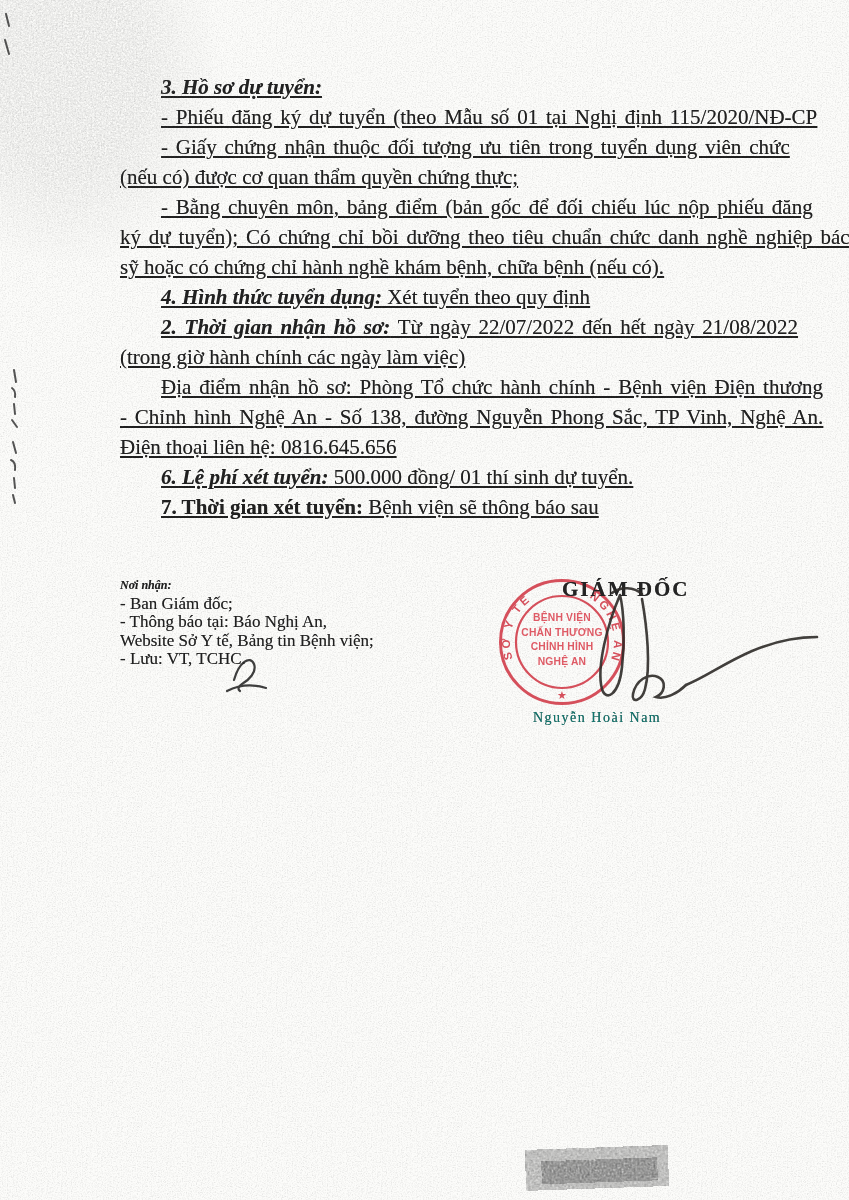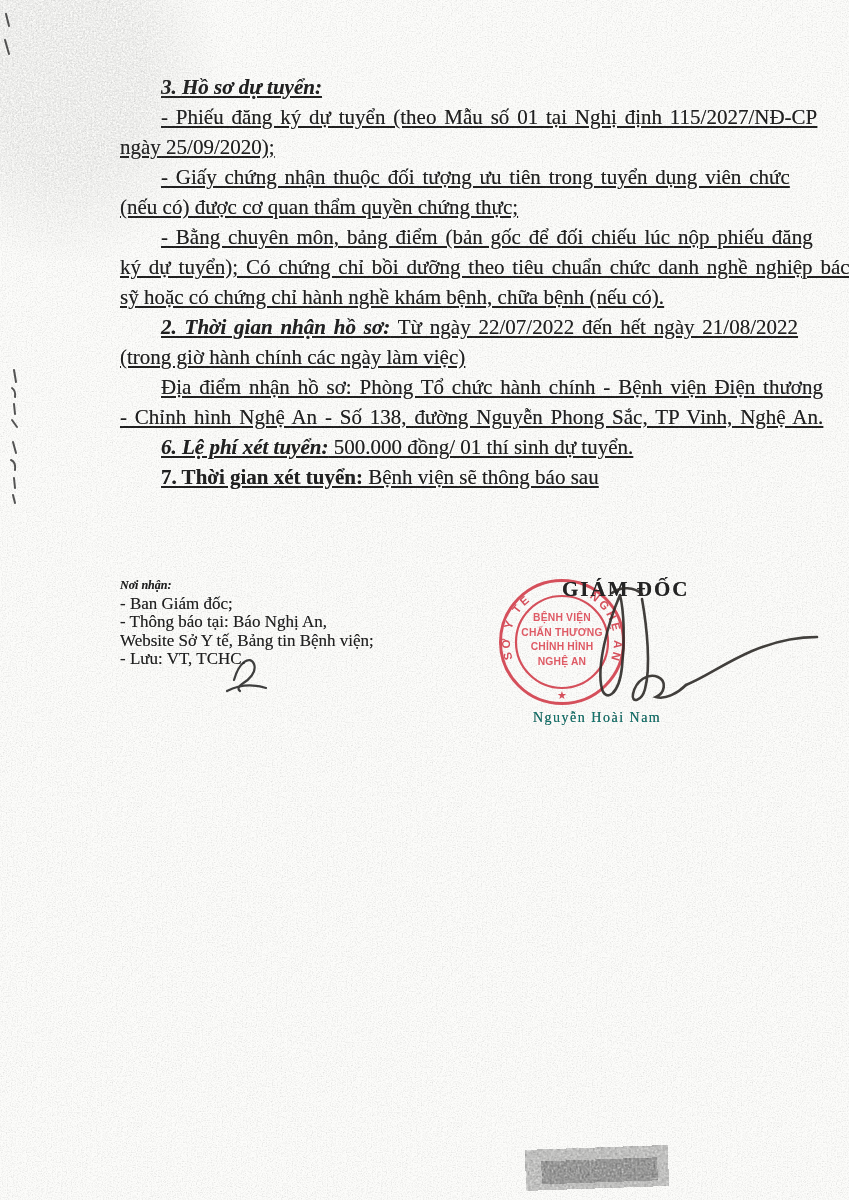--- a/index.html
+++ b/index.html
@@ -84,31 +84,32 @@
   <svg class="artifact-svg" width="849" height="1200" aria-hidden="true" style="z-index:1">
     <rect x="0" y="0" width="849" height="1200" filter="url(#nz-light)" opacity="0.45"></rect>
   </svg>
 
   <svg class="corner-noise" width="240" height="260" aria-hidden="true">
     <rect x="0" y="0" width="240" height="260" filter="url(#nz-med)" opacity="0.5"></rect>
   </svg>
 
   <div class="body-text">
       <div class="line ind"><span class="bi">3. Hồ sơ dự tuyển:</span></div>
-      <div class="line ind just"><span>- Phiếu đăng ký dự tuyển (theo Mẫu số 01 tại Nghị định 115/2027/NĐ-CP</span></div>
-      <div class="line"><span>ngày 25/09/2020);</span></div>
+      <div class="line ind just"><span>- Phiếu đăng ký dự tuyển (theo Mẫu số 01 tại Nghị định 115/2020/NĐ-CP</span></div>
       <div class="line ind just"><span>- Giấy chứng nhận thuộc đối tượng ưu tiên trong tuyển dụng viên chức</span></div>
       <div class="line"><span>(nếu có) được cơ quan thẩm quyền chứng thực;</span></div>
       <div class="line ind just"><span>- Bằng chuyên môn, bảng điểm (bản gốc để đối chiếu lúc nộp phiếu đăng</span></div>
       <div class="line just"><span>ký dự tuyển); Có chứng chỉ bồi dưỡng theo tiêu chuẩn chức danh nghề nghiệp bác</span></div>
       <div class="line"><span>sỹ hoặc có chứng chỉ hành nghề khám bệnh, chữa bệnh (nếu có).</span></div>
+      <div class="line ind"><span class="bi">4. Hình thức tuyển dụng:</span><span> Xét tuyển theo quy định</span></div>
       <div class="line ind just"><span class="bi">2. Thời gian nhận hồ sơ:</span><span> Từ ngày 22/07/2022 đến hết ngày 21/08/2022</span></div>
       <div class="line"><span>(trong giờ hành chính các ngày làm việc)</span></div>
       <div class="line ind just"><span>Địa điểm nhận hồ sơ: Phòng Tổ chức hành chính - Bệnh viện Điện thương</span></div>
       <div class="line just"><span>- Chỉnh hình Nghệ An - Số 138, đường Nguyễn Phong Sắc, TP Vinh, Nghệ An.</span></div>
+      <div class="line"><span>Điện thoại liên hệ: 0816.645.656</span></div>
       <div class="line ind"><span class="bi">6. Lệ phí xét tuyển:</span><span> 500.000 đồng/ 01 thí sinh dự tuyển.</span></div>
       <div class="line ind"><span class="b">7. Thời gian xét tuyển:</span><span> Bệnh viện sẽ thông báo sau</span></div>
     </div>
 
   <div class="footer-left">
     <div class="nr-label">Nơi nhận:</div>
     <div>
         <div>- Ban Giám đốc;</div>
         <div>- Thông báo tại: Báo Nghị An,</div>
         <div>Website Sở Y tế, Bảng tin Bệnh viện;</div>

